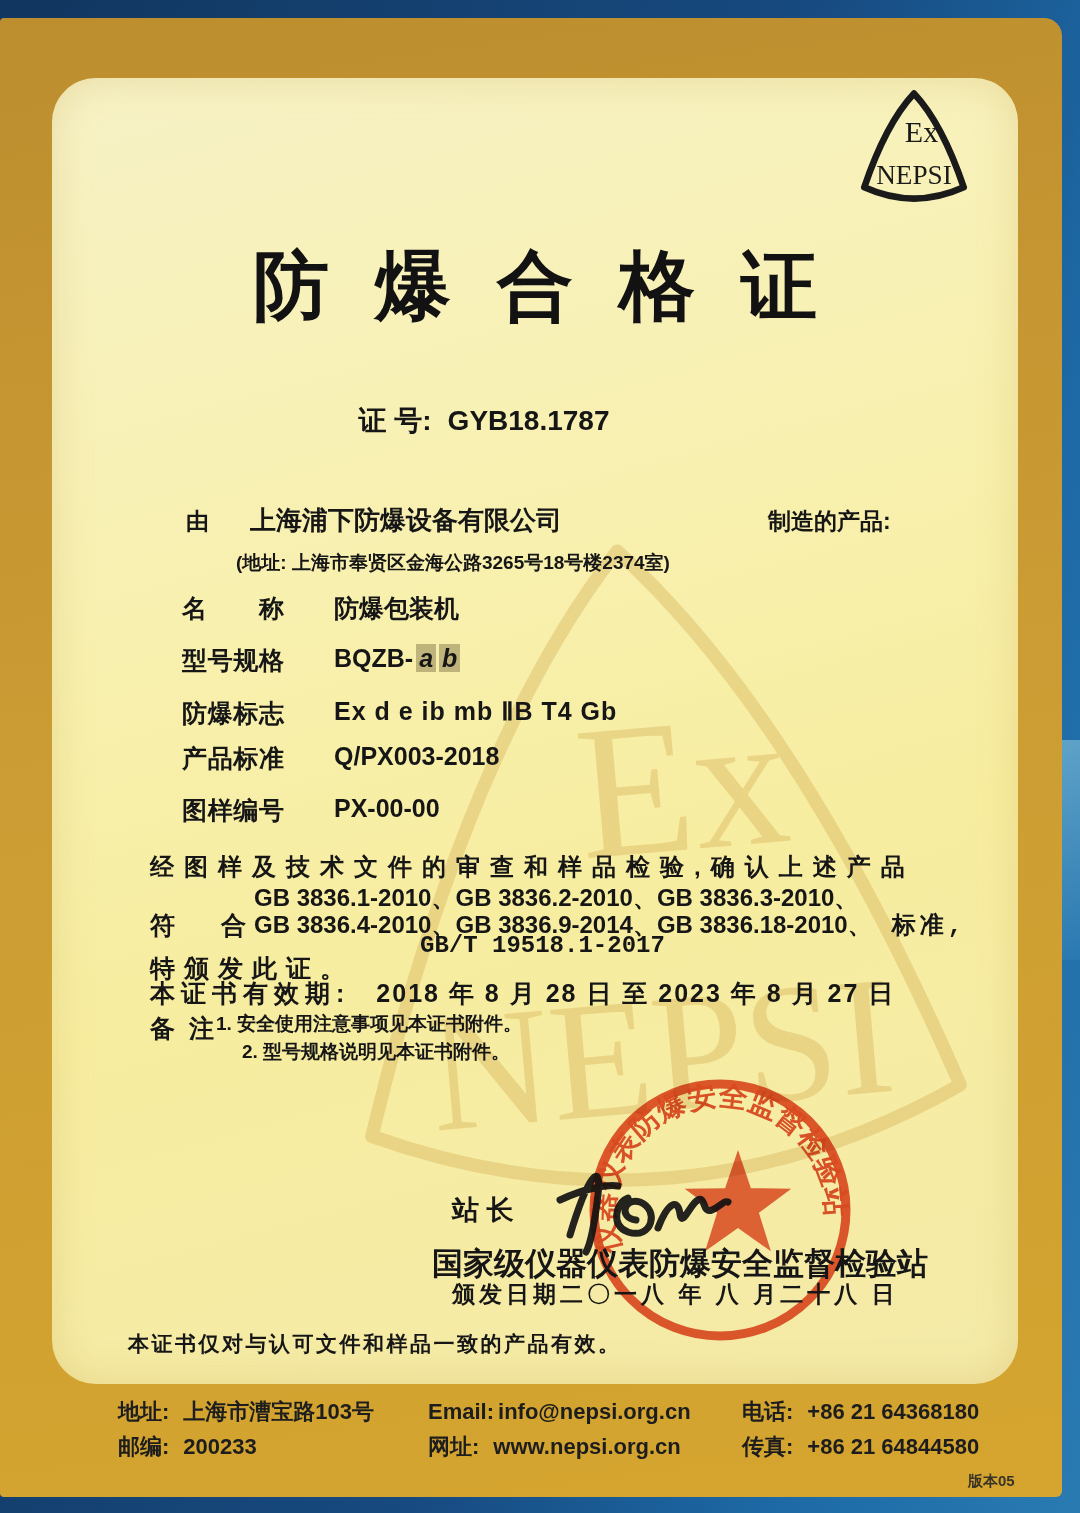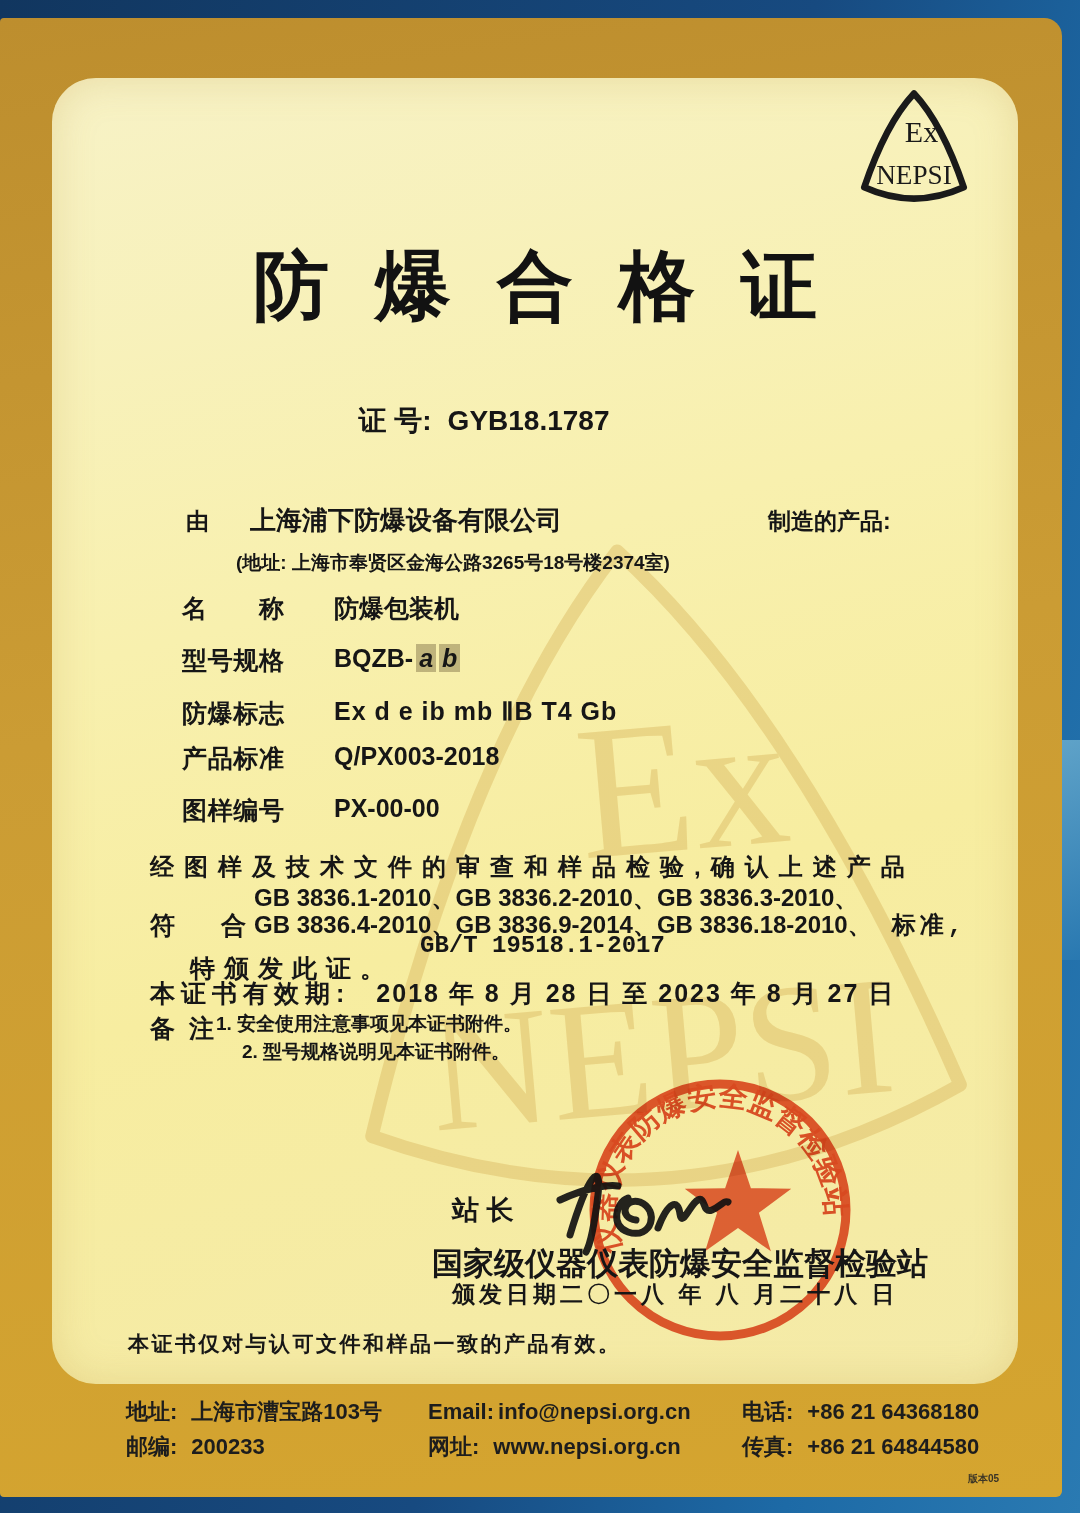--- a/index.html
+++ b/index.html
@@ -32,21 +32,21 @@
           -moz-text-align-last:justify;font-weight:bold;font-size:25px;color:#161616;z-index:3;}
   .fvalue{position:absolute;left:334px;font-weight:bold;font-size:25px;color:#161616;z-index:3;}
   .redact{font-style:italic;background:rgba(98,82,48,.38);padding:0 3px;margin-left:3px;}
   .stamp{position:absolute;left:578px;top:1068px;width:284px;height:284px;z-index:4;
          mix-blend-mode:multiply;opacity:.93;}
   .sig{position:absolute;left:540px;top:1140px;width:250px;height:130px;z-index:5;}
   .footer-col{position:absolute;z-index:3;font-weight:bold;font-size:22px;color:#1d1d1d;}
   .frow{height:35px;line-height:35px;white-space:nowrap;}
   .frow .flab{margin-right:14px;}
   .note-lines{line-height:28px;font-size:19px;font-weight:bold;}
-  .version{font-size:10px;color:#3a3426;font-weight:bold;z-index:3;}
+  .version{font-size:15px;color:#3a3426;font-weight:bold;z-index:3;}
 </style>
 </head>
 <body>
 
 <div class="page">
   <div class="bg-wedge"></div>
   <div class="gold"></div>
   <div class="cream"></div>
 
   <div class="watermark">
@@ -91,21 +91,21 @@
   <span class="flabel" style="top:794px;">图样编号</span>
   <span class="fvalue" style="top:794px;">PX-00-00</span>
 
   <div class="abs t" style="left:150px;top:851px;font-size:24px;letter-spacing:10px;white-space:nowrap;">经图样及技术文件的审查和样品检验,确认上述产品</div>
   <div class="abs t" style="left:254px;top:882px;font-size:24px;">GB 3836.1-2010、GB 3836.2-2010、GB 3836.3-2010、</div>
   <span class="abs t" style="left:150px;top:909px;width:96px;font-size:25px;text-align:justify;text-align-last:justify;">符合</span>
   <div class="abs t" style="left:254px;top:909px;font-size:24px;white-space:nowrap;">
     <span>GB 3836.4-2010、GB 3836.9-2014、GB 3836.18-2010、</span><span style="margin-left:20px;letter-spacing:4px;font-family:Liberation Mono, monospace;">标准,</span>
   </div>
   <div class="abs t" style="left:420px;top:932px;font-size:24px;font-family:Liberation Mono, monospace;">GB/T 19518.1-2017</div>
-  <div class="abs t" style="left:150px;top:952px;font-size:25px;letter-spacing:9px;margin-left:40px;">特颁发此证。</div>
+  <div class="abs t" style="left:150px;top:952px;font-size:25px;letter-spacing:9px;">特颁发此证。</div>
 
   <div class="abs t" style="left:150px;top:977px;font-size:25px;white-space:nowrap;">
     <span style="letter-spacing:6px;">本证书有效期:</span><span style="margin-left:26px;letter-spacing:2px;">2018 年 8 月 28 日 至 2023 年 8 月 27 日</span>
   </div>
 
   <span class="abs t" style="left:150px;top:1012px;width:64px;font-size:25px;text-align:justify;text-align-last:justify;">备注</span>
   <div class="abs t note-lines" style="left:216px;top:1010px;">
     <div>1. 安全使用注意事项见本证书附件。</div>
     <div style="margin-left:26px;">2. 型号规格说明见本证书附件。</div>
   </div>
@@ -130,21 +130,21 @@
                M88 58 C76 62 70 86 88 92 C112 100 120 70 100 62 C84 57 78 78 96 80
                M118 88 C128 62 138 58 140 74 C142 88 150 64 158 60 C166 56 162 74 172 70 C180 67 184 60 188 62" fill="none" stroke="#111111" stroke-width="7" stroke-linecap="round" stroke-linejoin="round" opacity="0.92"></path>
     </svg>
   </div>
 
   <div class="abs t" style="left:432px;top:1243px;font-size:31px;z-index:5;">国家级仪器仪表防爆安全监督检验站</div>
   <div class="abs t" style="left:452px;top:1279px;font-size:23px;letter-spacing:4px;z-index:5;">颁发日期二〇一八 年 八 月二十八 日</div>
 
   <div class="abs t" style="left:128px;top:1330px;font-size:21px;letter-spacing:2.5px;">本证书仅对与认可文件和样品一致的产品有效。</div>
 
-  <div class="footer-col" style="left:118px;top:1394px;margin-left:8px;">
+  <div class="footer-col" style="left:118px;top:1394px;">
     <div class="frow"><span class="flab">地址:</span><span>上海市漕宝路103号</span></div>
     <div class="frow"><span class="flab">邮编:</span><span>200233</span></div>
   </div>
   <div class="footer-col" style="left:428px;top:1394px;">
     <div class="frow"><span class="flab" style="margin-right:4px;">Email:</span><span>info@nepsi.org.cn</span></div>
     <div class="frow"><span class="flab">网址:</span><span>www.nepsi.org.cn</span></div>
   </div>
   <div class="footer-col" style="left:718px;top:1394px;margin-left:24px;">
     <div class="frow"><span class="flab">电话:</span><span>+86 21 64368180</span></div>
     <div class="frow"><span class="flab">传真:</span><span>+86 21 64844580</span></div>

